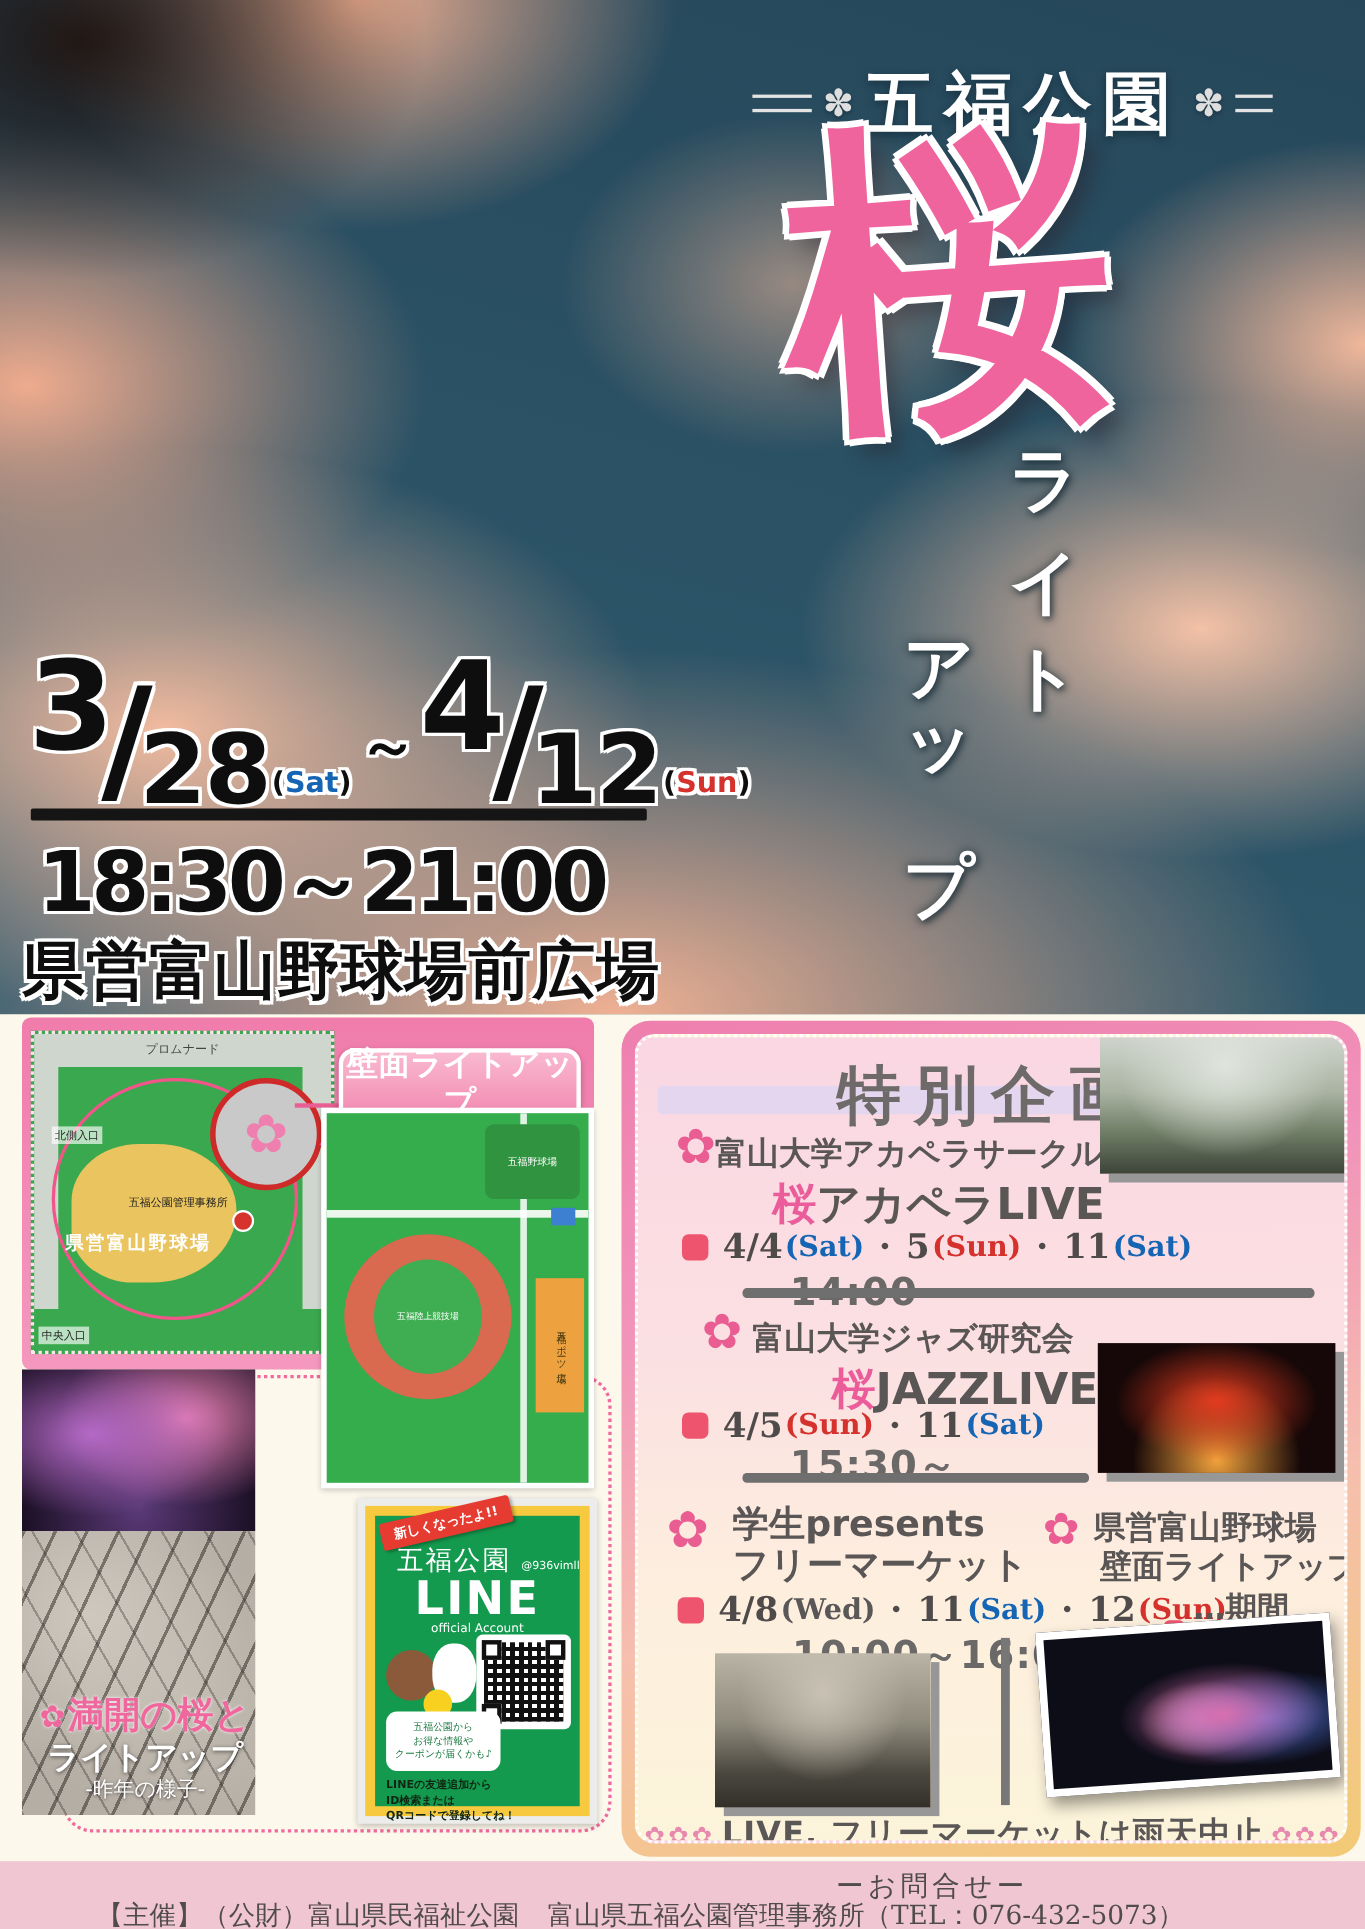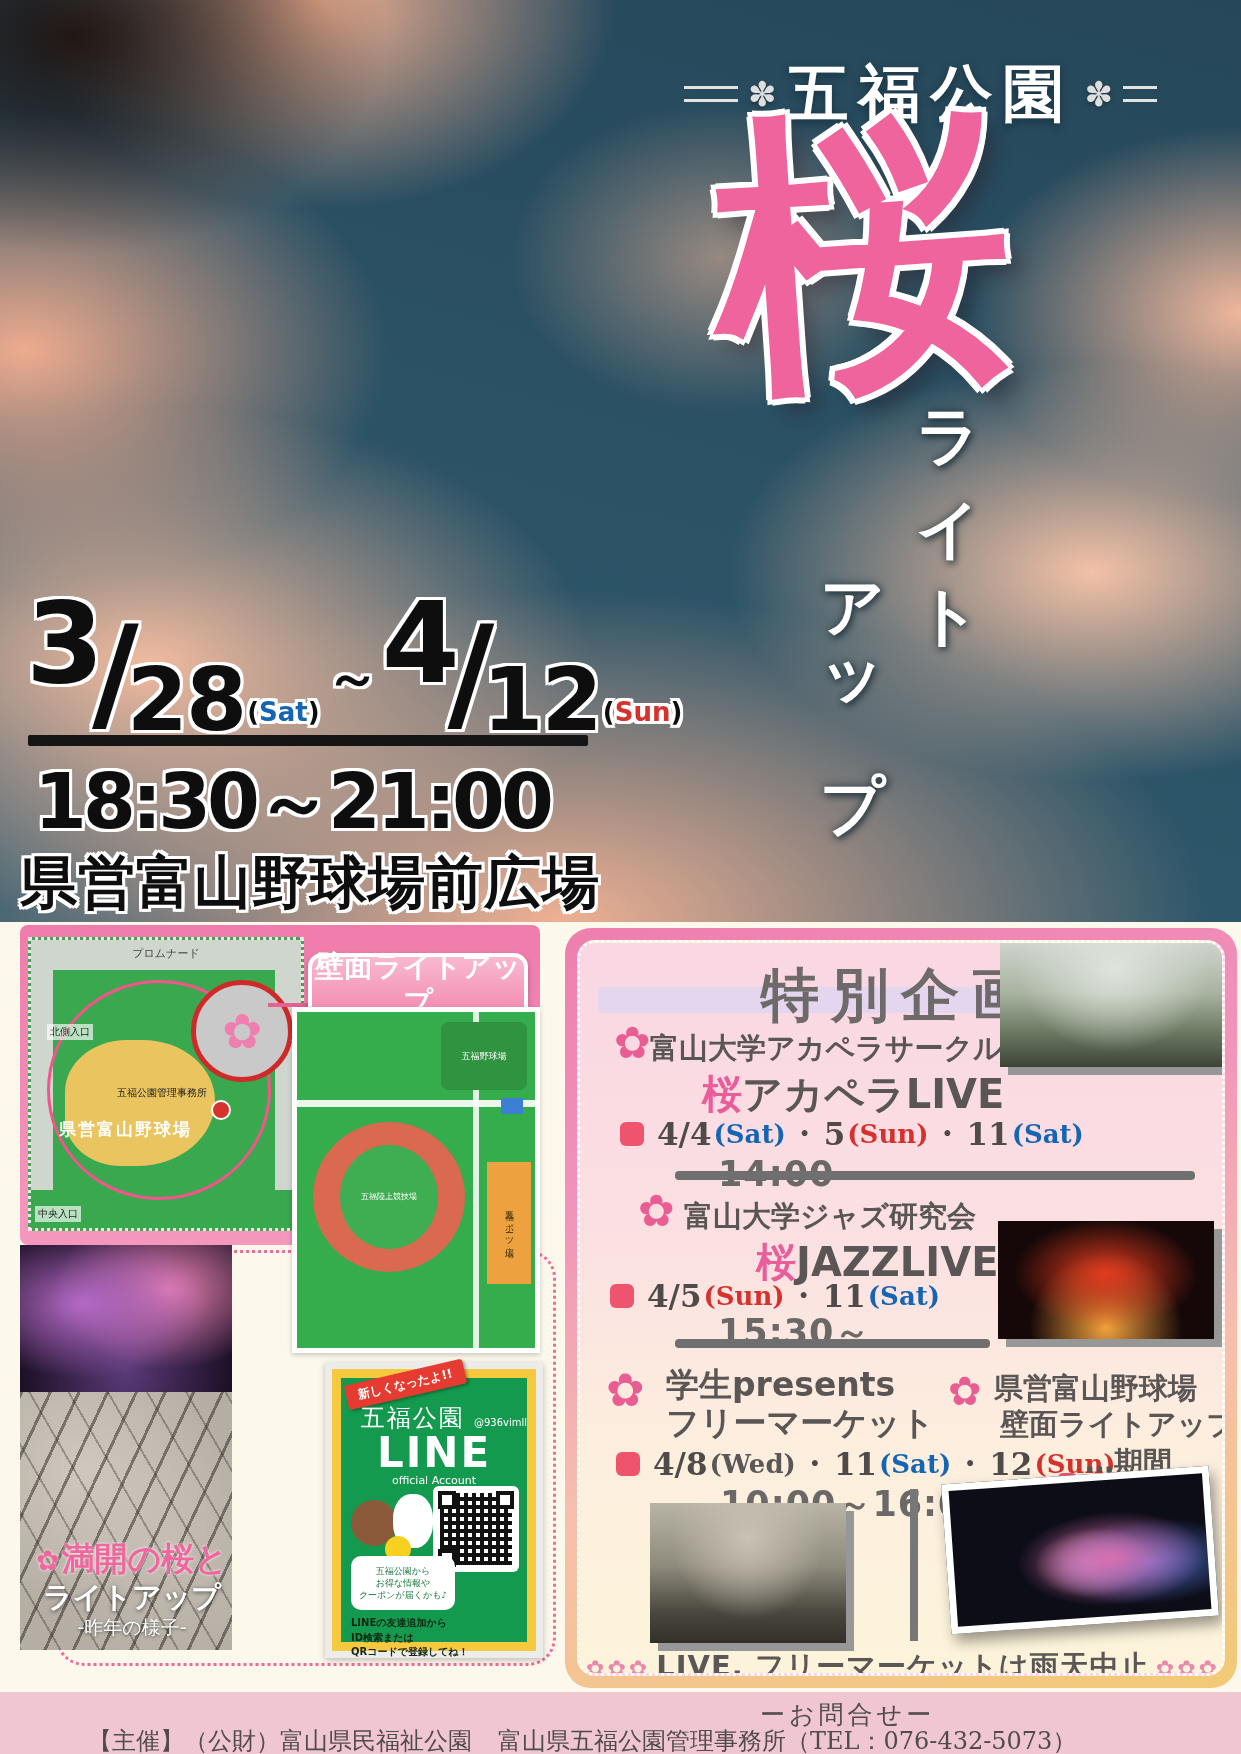--- a/index.html
+++ b/index.html
@@ -331,21 +331,21 @@
           <span class="dnum">11</span>
           <span class="dow sat">(Sat)</span>
         </div>
       <div class="ev-time" style="left:138px;top:208px;">14:00～</div>
       <div class="ph photo1"></div>
       <div class="divider" style="left:95px;top:228px;width:520px;"></div>
 
       <span class="ev-flower" style="left:58px;top:246px;font-size:44px;">✿</span>
       <div class="ev-org" style="left:104px;top:254px;">富山大学ジャズ研究会</div>
       <div class="ev-title" style="left:176px;top:292px;"><span class="accent">桜</span><span>JAZZLIVE</span></div>
-      <div class="dates-line" style="left:30px;top:332px;">
+      <div class="dates-line" style="left:40px;top:332px;">
           <span class="bullet"></span>
           <span class="dnum">4/5</span>
           <span class="dow sun">(Sun)</span>
           <span class="dsep">・</span>
           <span class="dnum">11</span>
           <span class="dow sat">(Sat)</span>
         </div>
       <div class="ev-time" style="left:138px;top:366px;">15:30～</div>
       <div class="ph photo2"></div>
       <div class="divider" style="left:95px;top:396px;width:315px;"></div>

